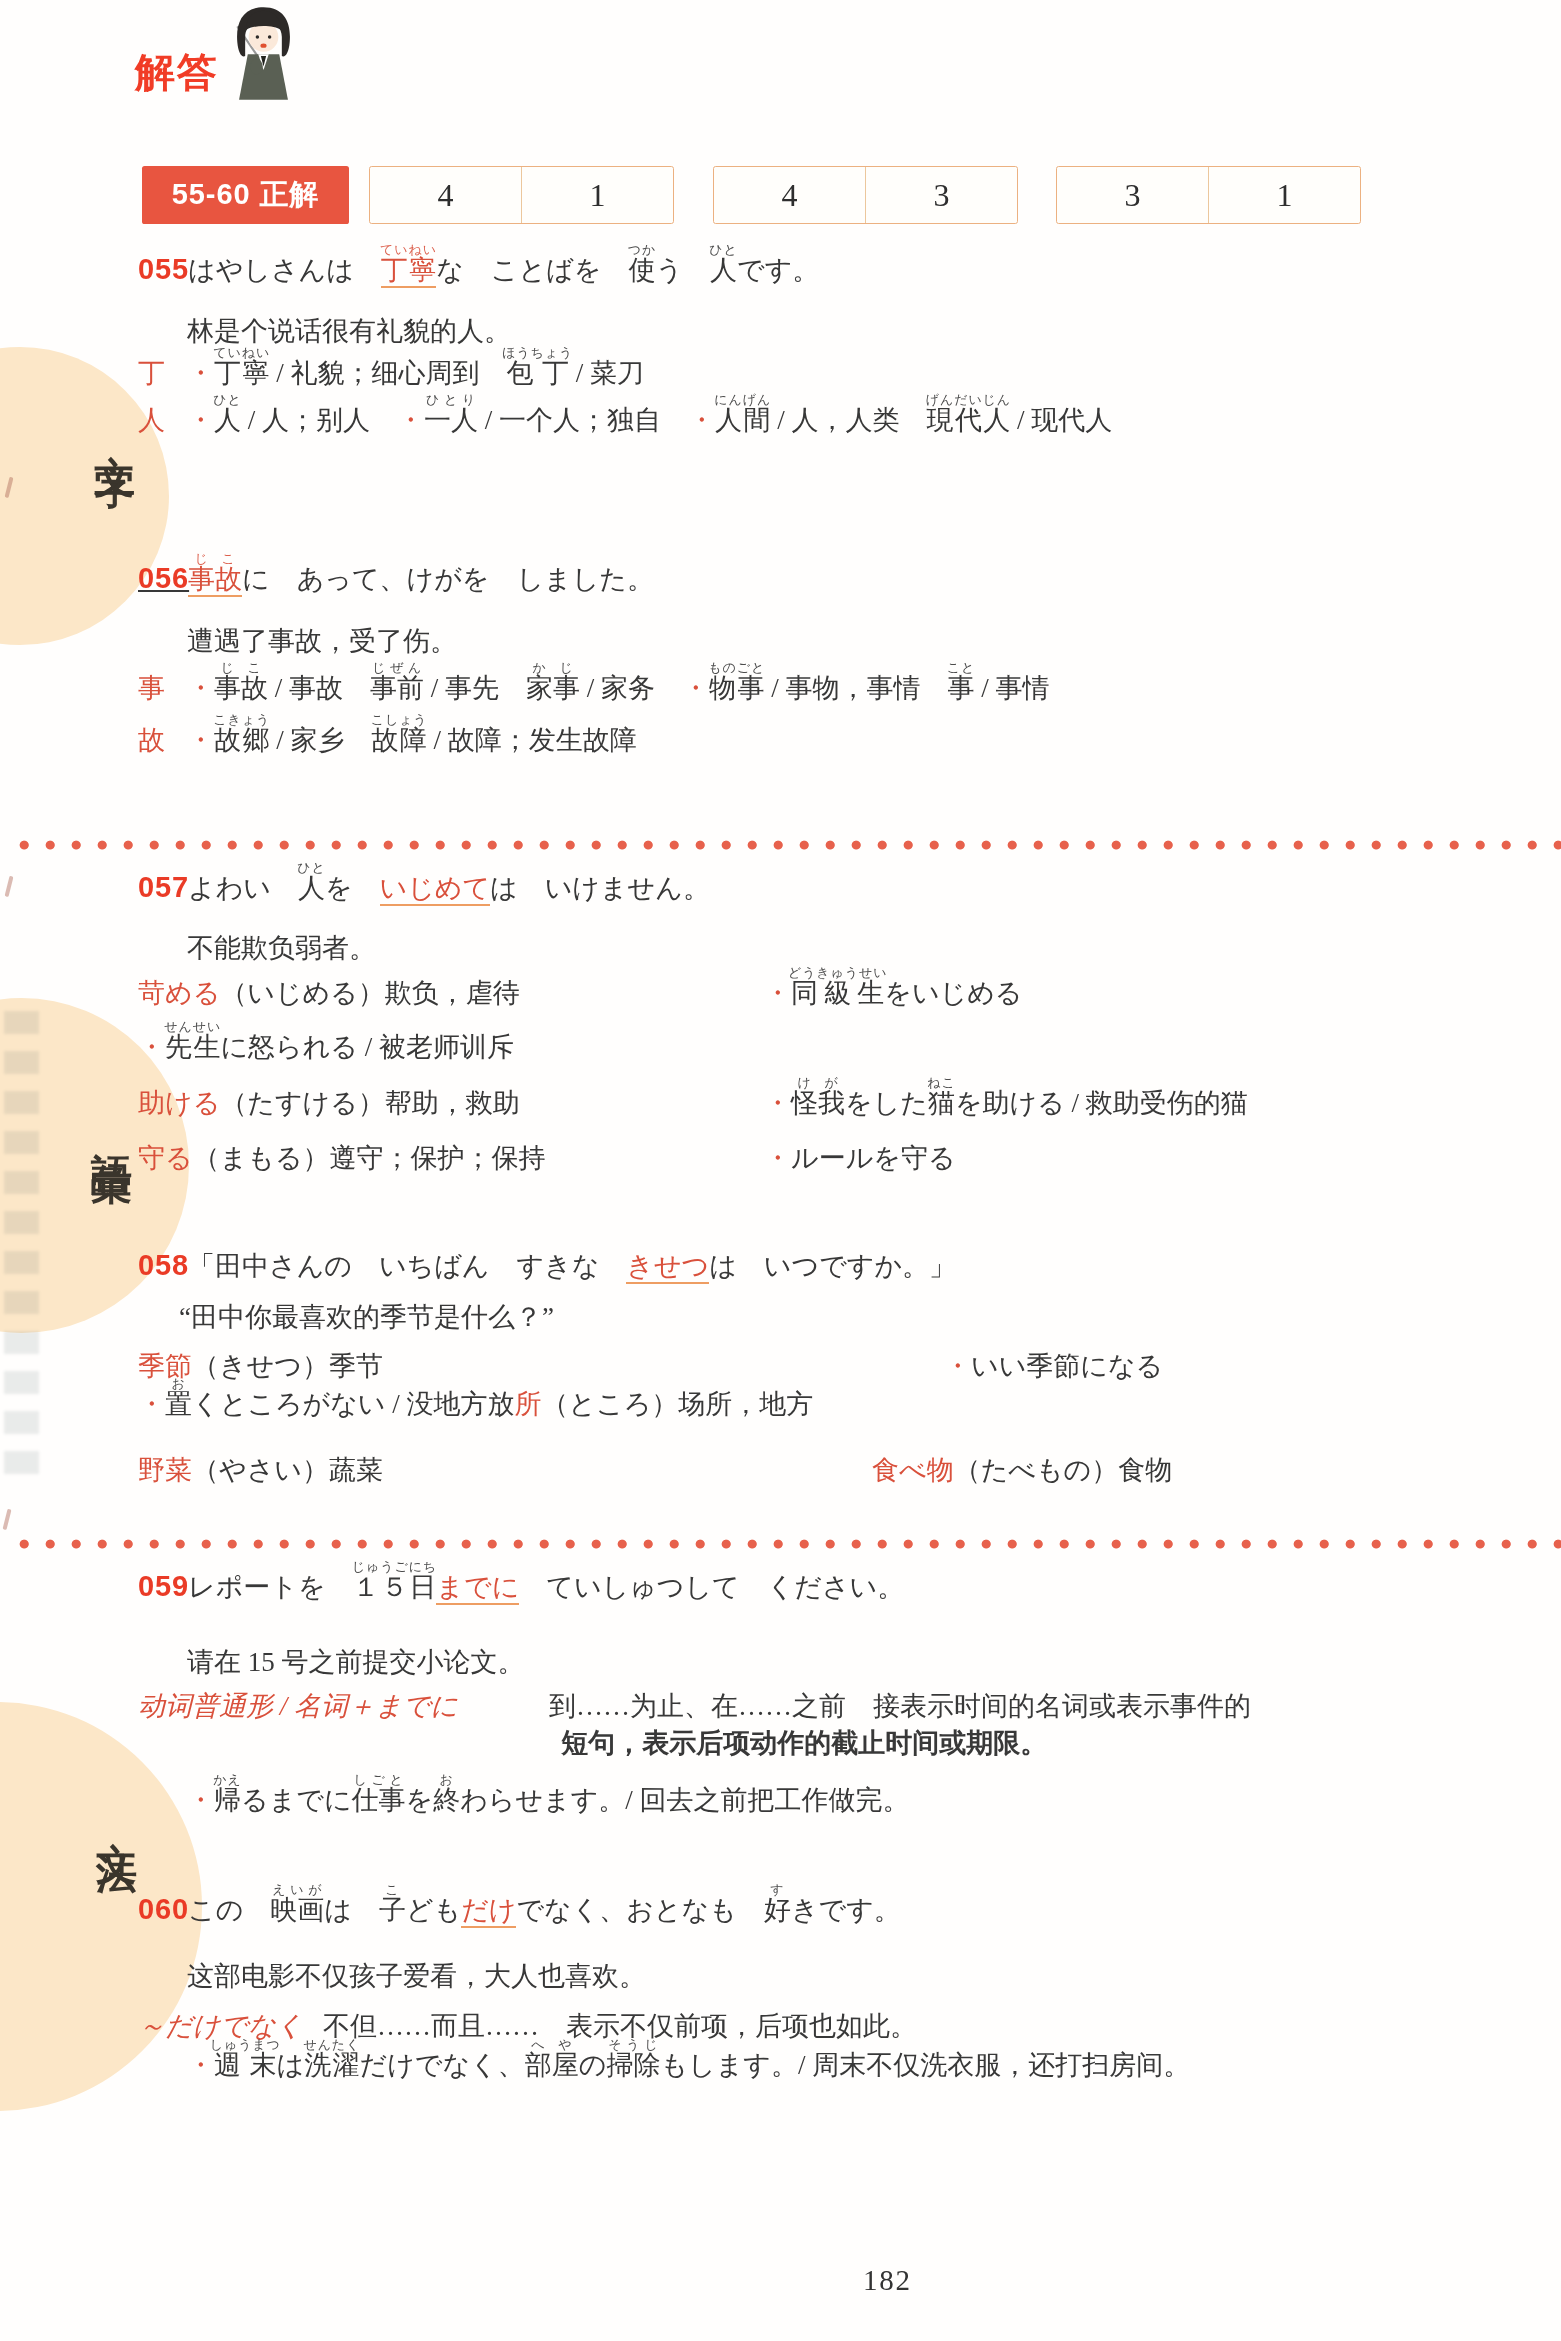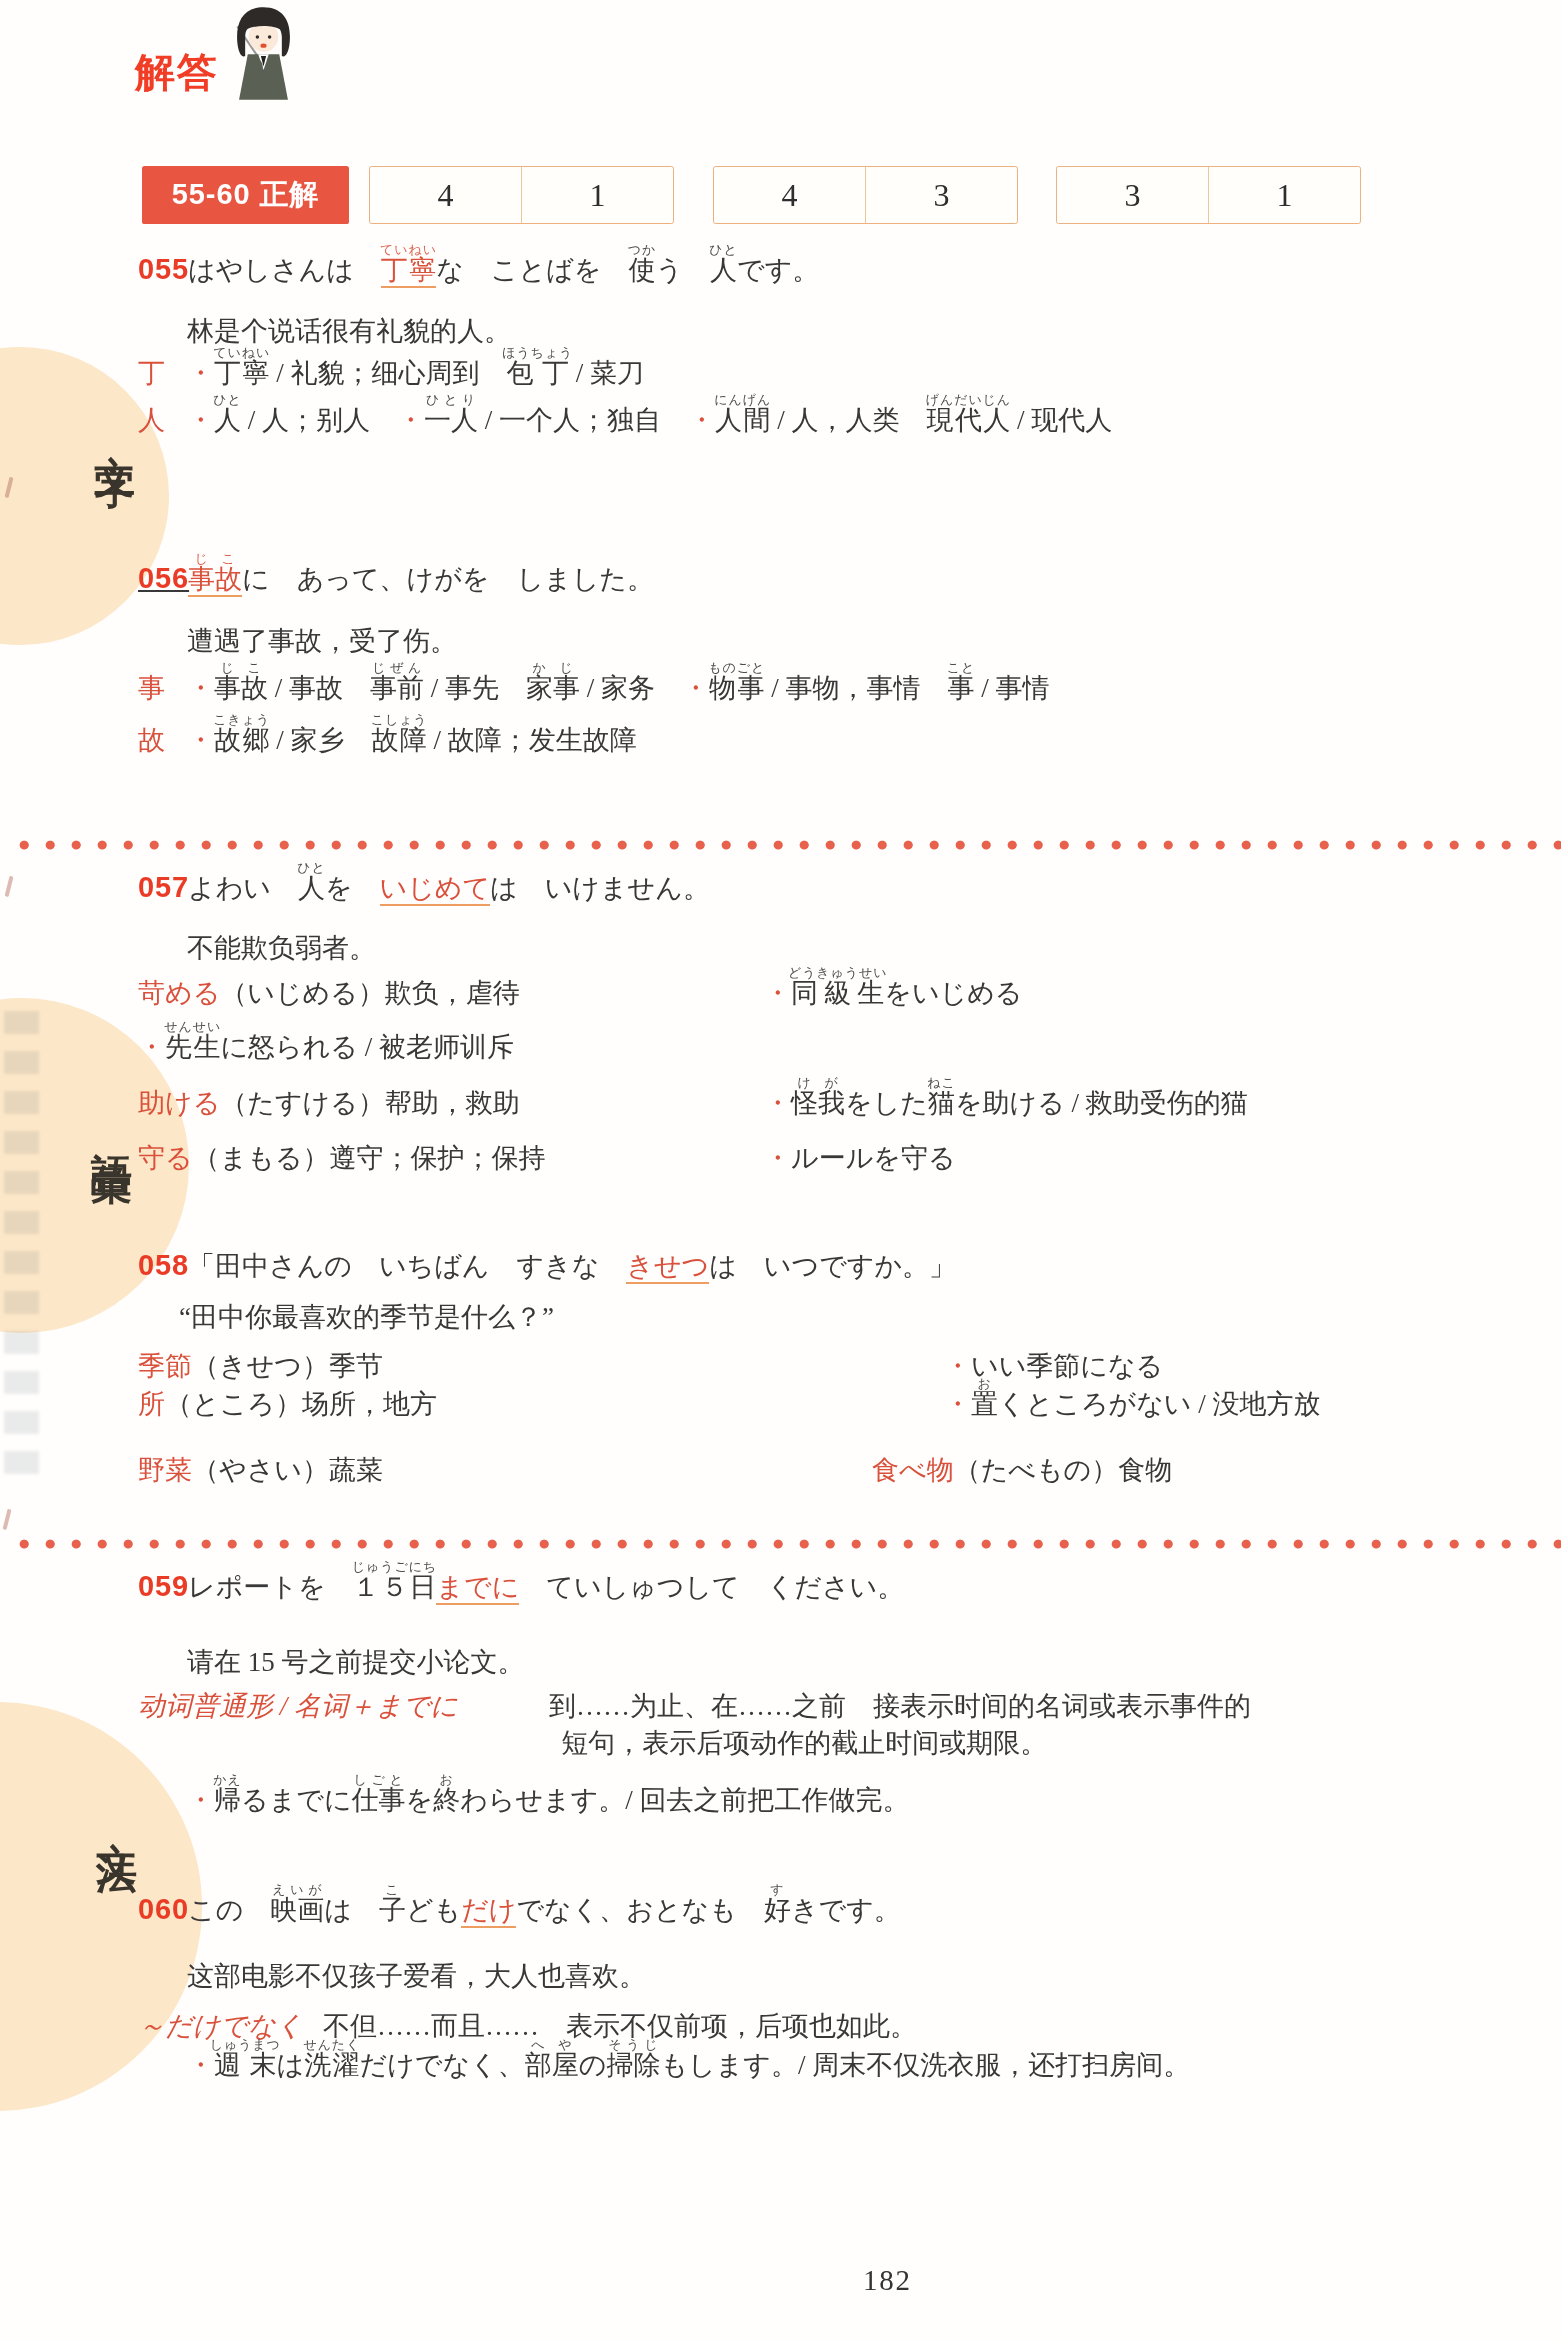--- a/index.html
+++ b/index.html
@@ -37,21 +37,21 @@
   .cell{flex:0 0 auto;}
   .qnum{font-family:"Liberation Sans","DejaVu Sans",sans-serif;font-weight:800;font-size:29px;
         color:var(--num-red);letter-spacing:0.9px;}
   .red{color:var(--red);}
   .itl{font-style:italic;}
   .ul{border-bottom:2.6px solid var(--ul);padding-bottom:0.9px;}
   ruby{ruby-position:over;}
   rt{font-size:13px;letter-spacing:0.9px;color:#4c4c4c;font-family:"Liberation Serif","DejaVu Serif",serif;}
   ruby.red rt{color:inherit;opacity:.9;}
   .multi div{line-height:35px;margin-bottom:2px;}
-  .multi div:last-child{margin-bottom:0;}
+  .multi div:last-child{margin-bottom:0;font-weight:bold;}
   .multi div + div{margin-left:12.2px;}
   #pagenum{position:absolute;left:863px;top:2264px;font-size:29px;color:#333;letter-spacing:1.7px;}
   #bleed{position:absolute;left:3.5px;top:1011px;width:35px;height:470px;opacity:.12;filter:blur(1.7px);
          background:repeating-linear-gradient(to bottom,#566 0 22.7px,transparent 22.7px 40px);}
   .mark{position:absolute;width:4.4px;height:21px;background:#b06a58;opacity:.45;
         transform:rotate(14deg);border-radius:1.7px;}
 </style>
 </head>
 <body>
 
@@ -159,22 +159,22 @@
         <div class="cell"><span>「田中さんの　いちばん　すきな　</span><span class="red ul">きせつ</span><span>は　いつですか。」</span></div>
       </div>
       <div class="line" style="left: 179px; top: 1300px;">
         <div class="cell"><span>“田中你最喜欢的季节是什么？”</span></div>
       </div>
       <div class="line" style="left: 138px; top: 1349px;">
         <div class="cell" style="width: 806px;"><span class="red">季節</span><span>（きせつ）季节</span></div>
         <div class="cell"><span class="red">・</span><span>いい季節になる</span></div>
       </div>
       <div class="line" style="left: 138px; top: 1377px;">
+        <div class="cell"><span class="red">・</span><ruby><span>置</span><rt>お</rt></ruby><span>くところがない / 没地方放</span></div>
         <div class="cell" style="width: 806px;"><span class="red">所</span><span>（ところ）场所，地方</span></div>
-        <div class="cell"><span class="red">・</span><ruby><span>置</span><rt>お</rt></ruby><span>くところがない / 没地方放</span></div>
       </div>
       <div class="line" style="left: 138px; top: 1453px;">
         <div class="cell" style="width: 734px;"><span class="red">野菜</span><span>（やさい）蔬菜</span></div>
         <div class="cell"><span class="red">食べ物</span><span>（たべもの）食物</span></div>
       </div>
       <div class="line" style="left: 138px; top: 1560px;">
         <div class="cell" style="width: 50px;"><span class="qnum">059</span></div>
         <div class="cell"><span>レポートを　</span><ruby><span>１５</span><rt>じゅうご</rt></ruby><ruby><span>日</span><rt>にち</rt></ruby><span class="red ul">までに</span><span>　ていしゅつして　ください。</span></div>
       </div>
       <div class="line" style="left: 187px; top: 1645px;">

